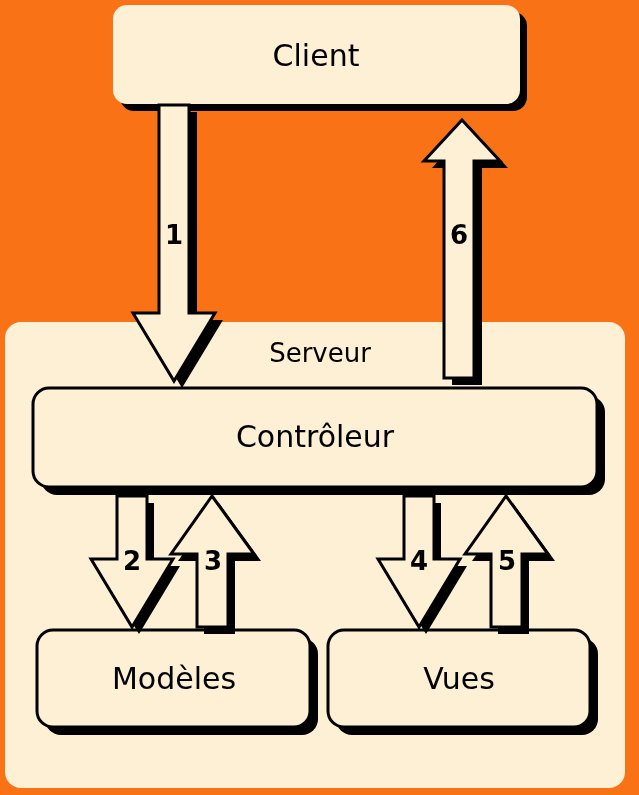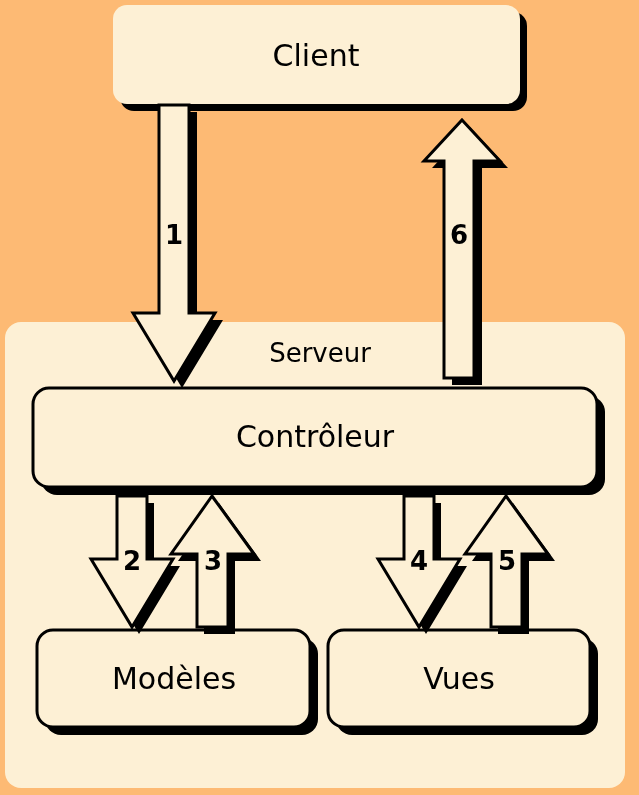--- a/index.html
+++ b/index.html
@@ -4,21 +4,21 @@
 <style>
   html, body {
     margin: 0;
     padding: 0;
     background: #000000;
   }
   #diagram-root {
     position: relative;
     width: 639px;
     height: 795px;
-    background: #fdba74;
+    background: #f97316;
     overflow: hidden;
     font-family: "DejaVu Sans", "Liberation Sans", sans-serif;
   }
   #diagram-svg {
     position: absolute;
     left: 0;
     top: 0;
     width: 639px;
     height: 795px;
     display: block;

